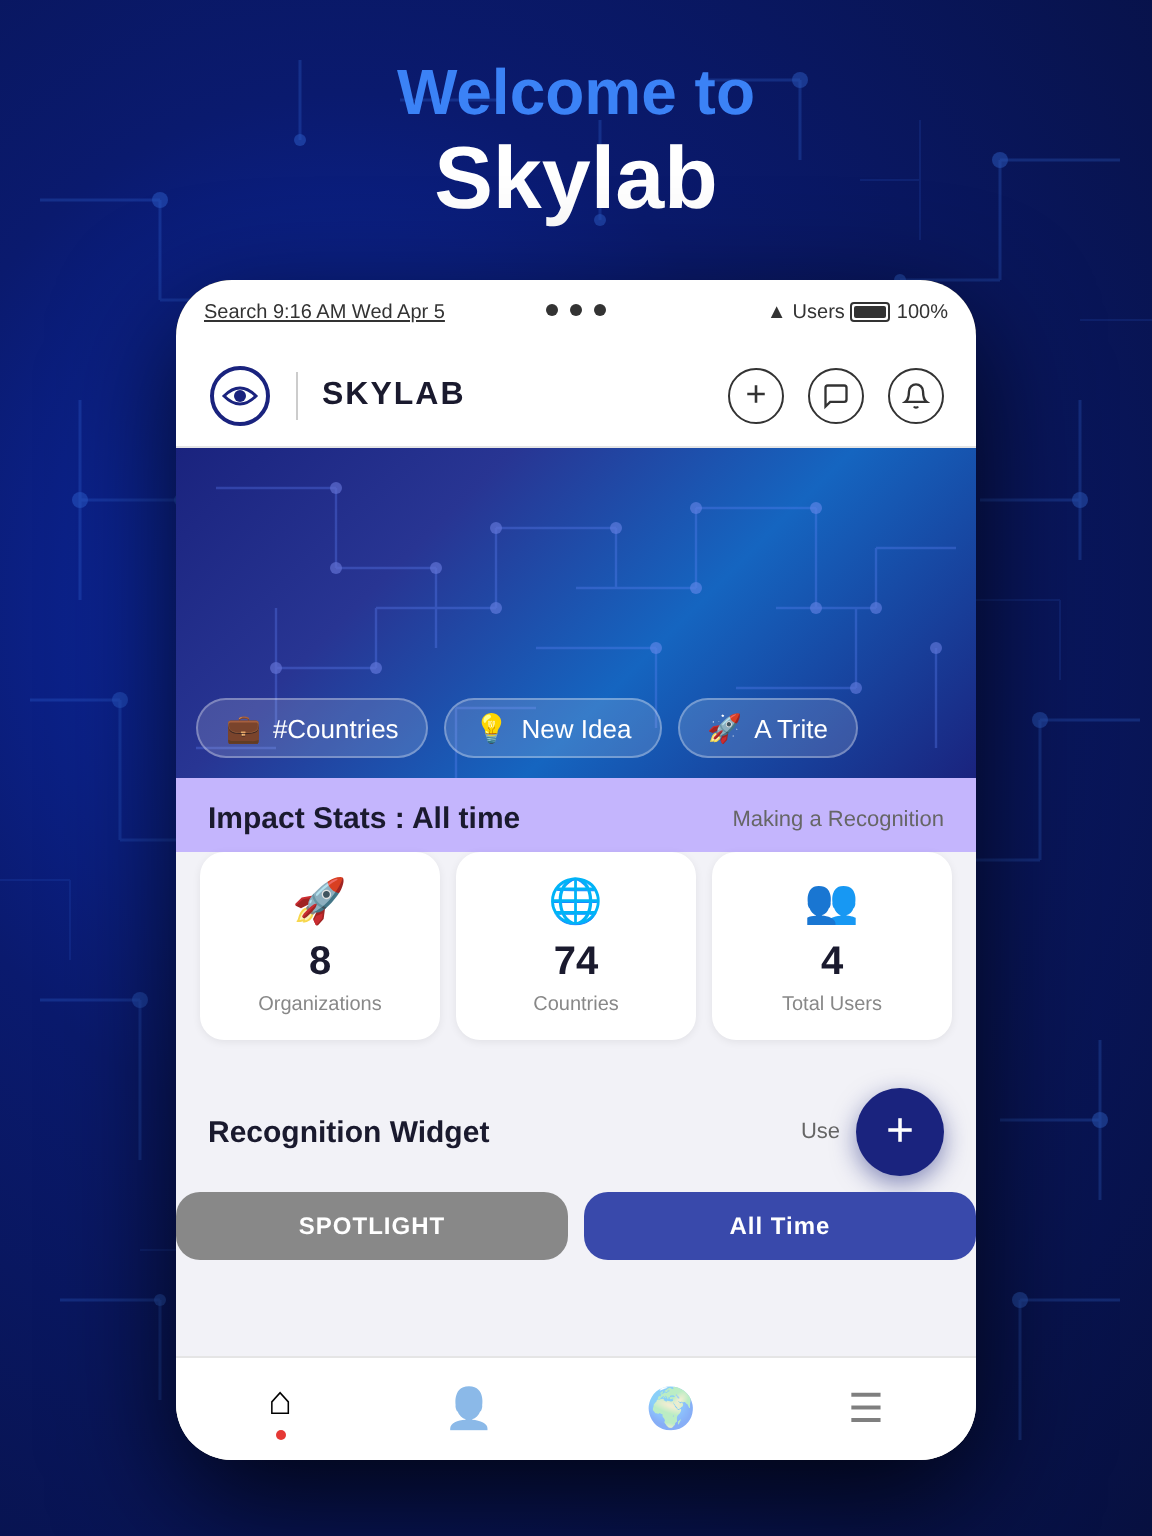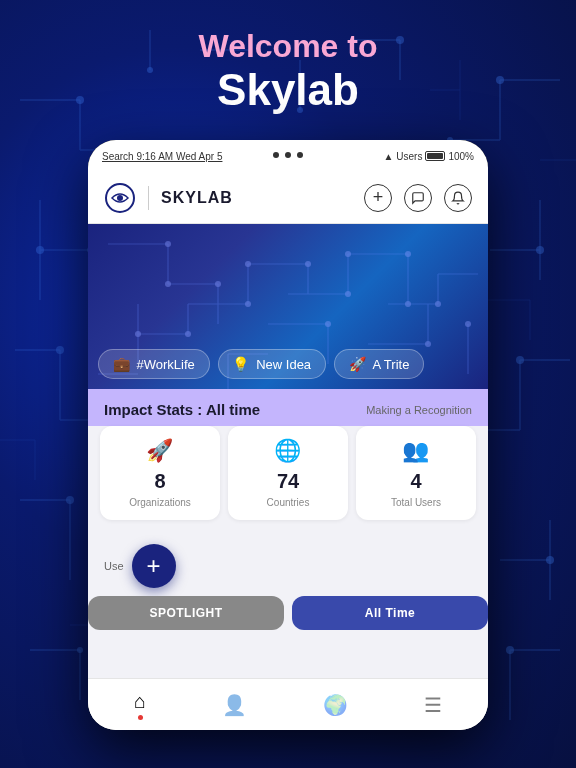--- a/index.html
+++ b/index.html
@@ -35,21 +35,21 @@
       top: 28px;
       left: 0;
       right: 0;
       text-align: center;
       z-index: 2;
     }
 
     .welcome-to {
       font-size: 32px;
       font-weight: 800;
-      color: #f9a8d4;
+      color: #3b82f6;
       display: block;
     }
 
     .welcome-app {
       font-size: 44px;
       font-weight: 900;
       color: white;
       display: block;
     }
 
@@ -571,21 +571,21 @@
           <circle cx="350" cy="80" r="3"></circle>
           <circle cx="240" cy="100" r="3"></circle>
           <circle cx="340" cy="120" r="3"></circle>
           <circle cx="380" cy="100" r="3"></circle>
         </g>
       </svg>
 
       <div class="category-pills">
         <div class="pill">
           <span class="pill-icon">💼</span>
-          <span>#WorkLife</span>
+          <span>#Countries</span>
         </div>
         <div class="pill">
           <span class="pill-icon">💡</span>
           <span>New Idea</span>
         </div>
         <div class="pill">
           <span class="pill-icon">🚀</span>
           <span>A Trite</span>
         </div>
       </div>
@@ -608,20 +608,21 @@
         <span class="stat-label">Countries</span>
       </div>
       <div class="stat-card">
         <span class="stat-icon">👥</span>
         <span class="stat-number">4</span>
         <span class="stat-label">Total Users</span>
       </div>
     </div>
 
     <div class="recognition-header">
+      <span class="recognition-title">Recognition Widget</span>
       <div class="recognition-right">
         <span>Use</span>
         <div class="fab-button">+</div>
       </div>
     </div>
 
     <div class="recognition-tabs">
       <div class="rec-tab spotlight">SPOTLIGHT</div>
       <div class="rec-tab alltime">All Time</div>
     </div>

